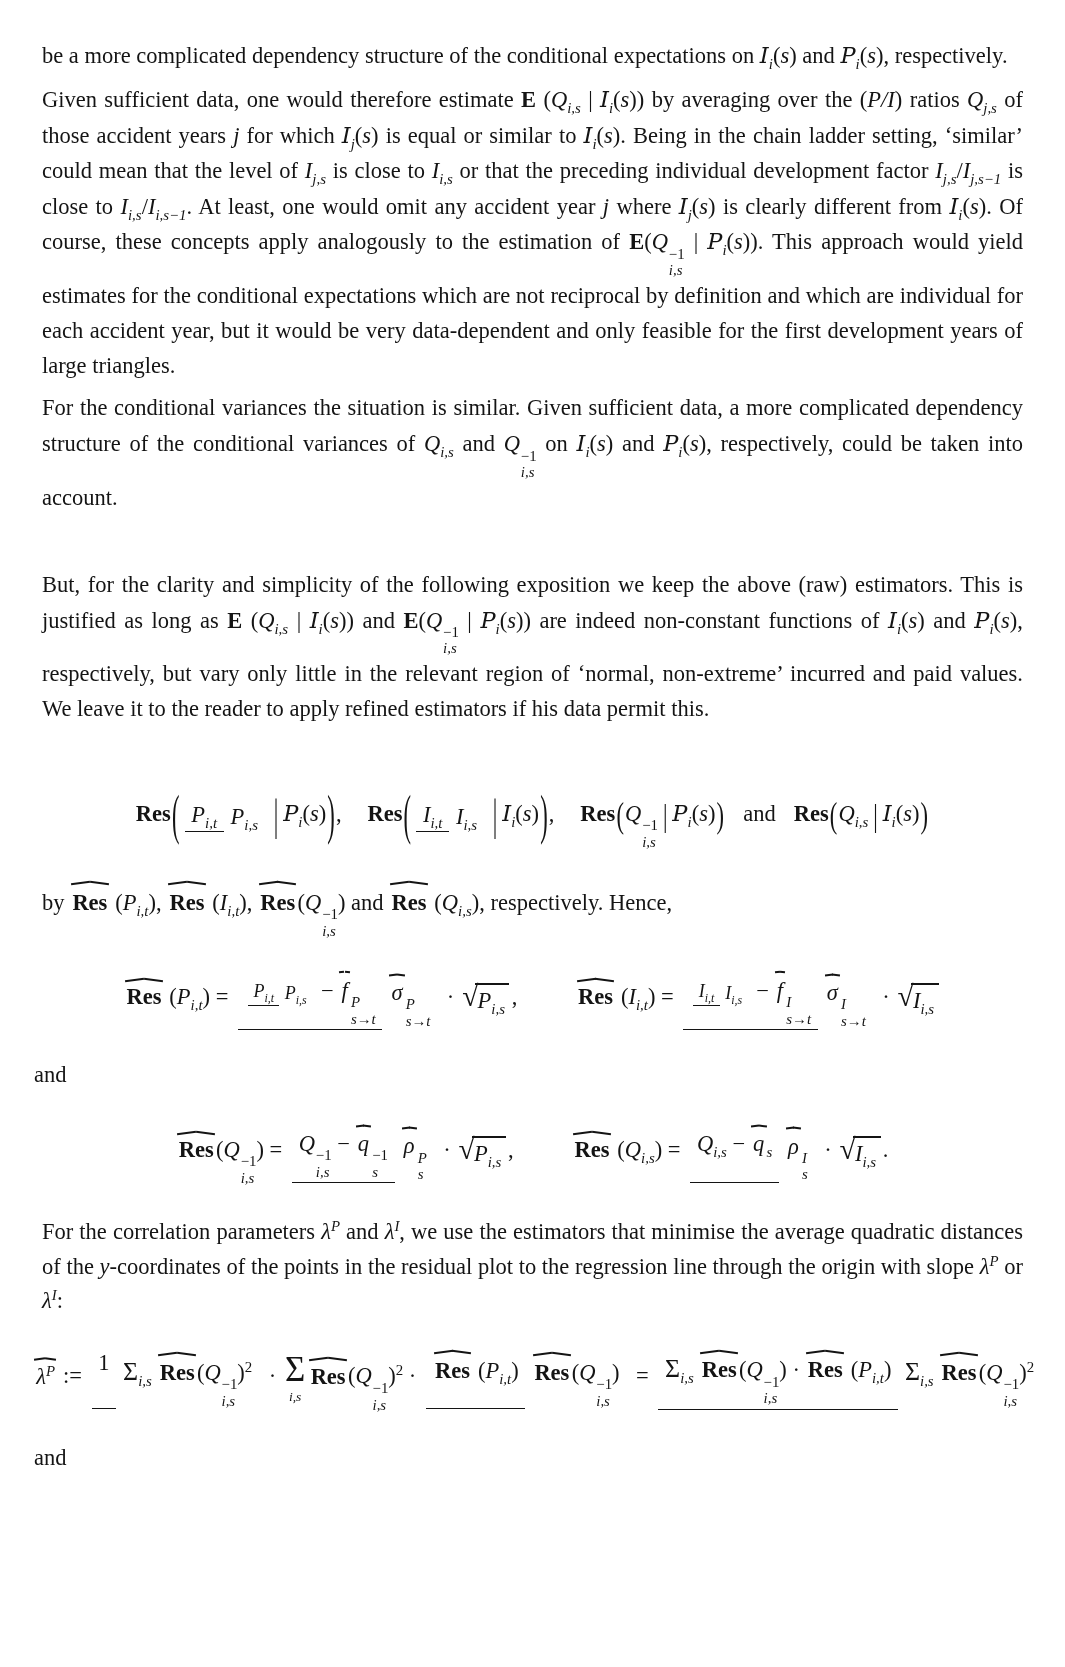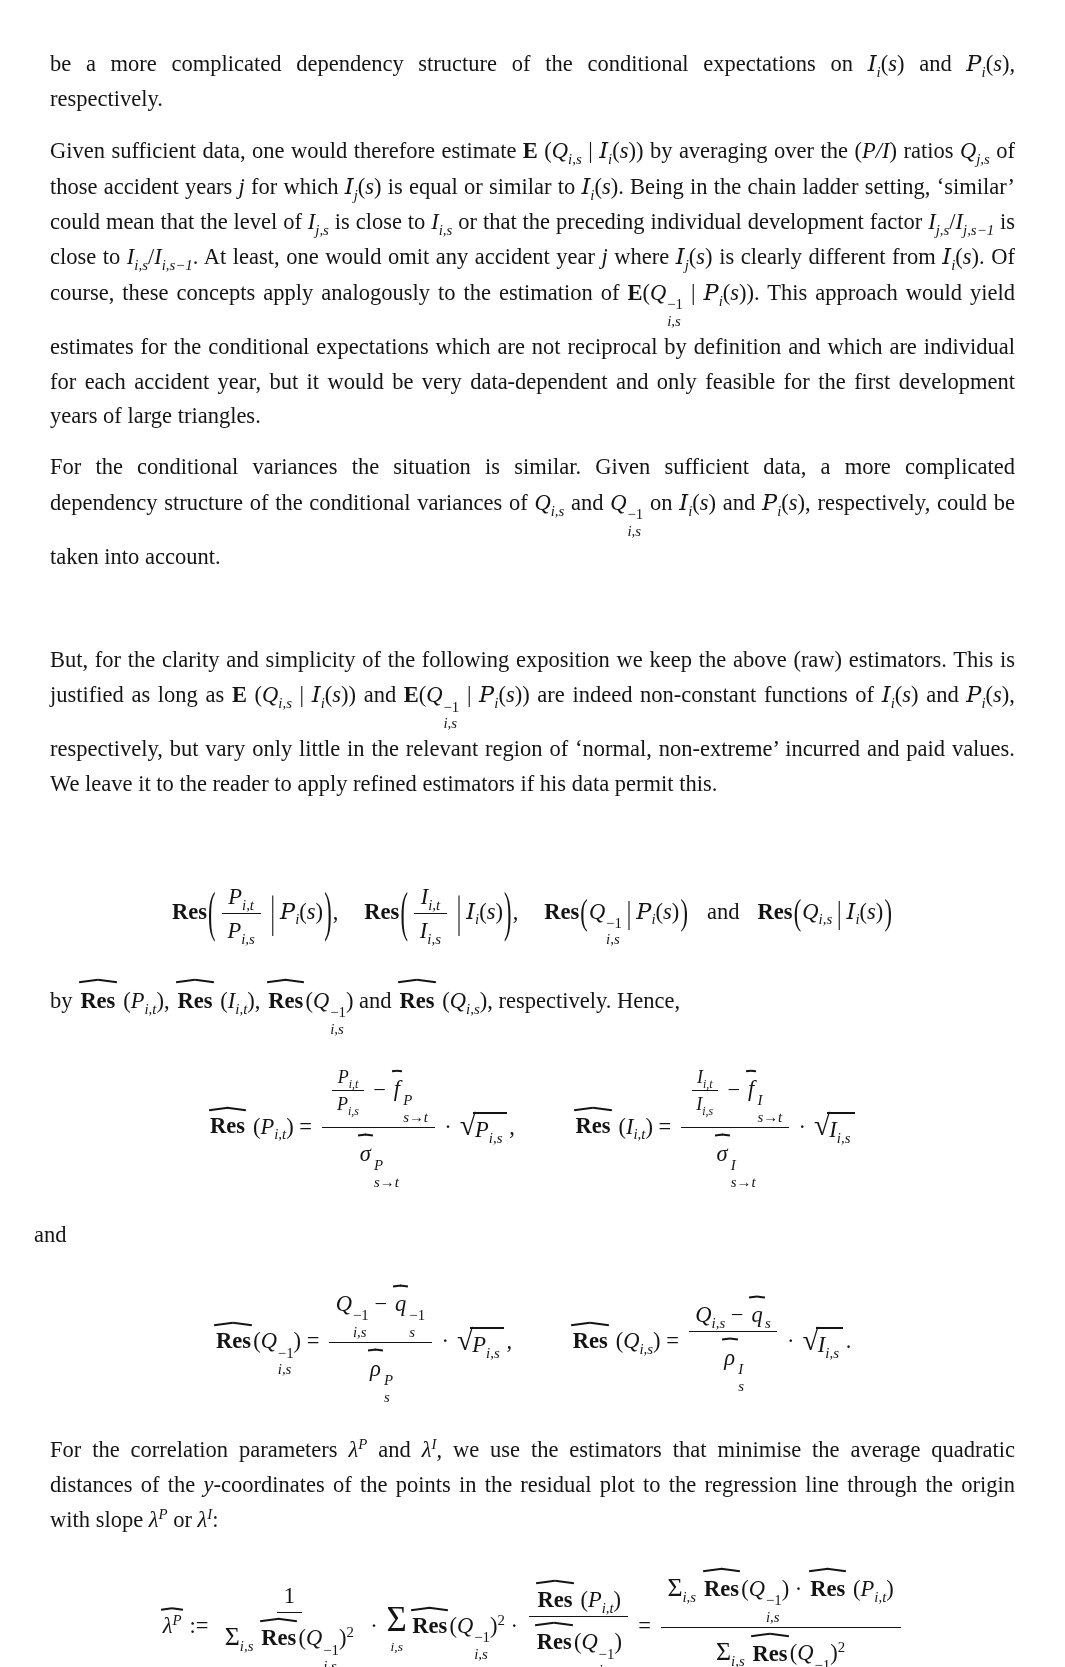--- a/index.html
+++ b/index.html
@@ -3,36 +3,36 @@
 <meta charset="utf-8">
 <style>
   html,body{margin:0;padding:0;background:#e8e8e8;}
   .page{
     width:1065px;min-height:1667px;box-sizing:border-box;
     margin:0 auto;padding:30px 34px 18px 34px;
     background:#ffffff;color:#141414;
     font-family:"Liberation Serif","DejaVu Serif",serif;
     font-size:22.5px;
   }
-  p.para{margin:16px;text-align:justify;line-height:1.55;}
+  p.para{margin:8px;text-align:justify;line-height:1.55;}
   p.connector{margin:16px 0 6px 0;text-align:left;}
   .vgap{height:36px;}
   .eq{margin:28px 0;text-align:center;line-height:1.25;white-space:nowrap;}
   .it{font-style:italic;}
   .bf{font-weight:bold;font-style:normal;}
   .scr{font-style:italic;font-family:"DejaVu Serif",serif;}
   sub.sb{font-size:0.66em;line-height:0;}
   sup.sp2{font-size:0.66em;line-height:0;}
   .ss{display:inline-flex;flex-direction:column;align-items:flex-start;
       font-size:0.66em;line-height:1.12;vertical-align:-0.62em;margin-left:0.06em;}
   .hat{position:relative;display:inline-block;padding:0.36em 0.10em 0 0.10em;}
   .hat::before,.hat::after{content:"";position:absolute;top:0.16em;height:0.085em;background:#141414;width:49%;}
   .hat::before{left:2%;transform:rotate(-7deg);}
   .hat::after{right:2%;transform:rotate(7deg);}
-  .frac{display:inline-flex;flex-direction:column;align-items:center;
+  .frac{display:inline-flex;
         vertical-align:middle;margin:0 0.18em;line-height:1.3;text-align:center;}
   .frac .num{display:block;padding:0 0.3em 0.08em 0.3em;border-bottom:0.075em solid #141414;}
   .frac .den{display:block;padding:0.10em 0.3em 0 0.3em;}
   .frac .frac{font-size:0.80em;}
   .sqrt{display:inline-flex;align-items:flex-start;vertical-align:middle;margin:0 0.10em;}
   .rs{font-size:1.30em;line-height:0.95;margin-right:-0.10em;}
   .rb{border-top:0.09em solid #141414;padding:0.07em 0.2em 0 0.1em;}
   .pr{display:inline-block;vertical-align:middle;margin:0 0.05em;}
   .sumd{display:inline-flex;flex-direction:column;align-items:center;
         vertical-align:middle;margin:0 0.14em;line-height:1;}

